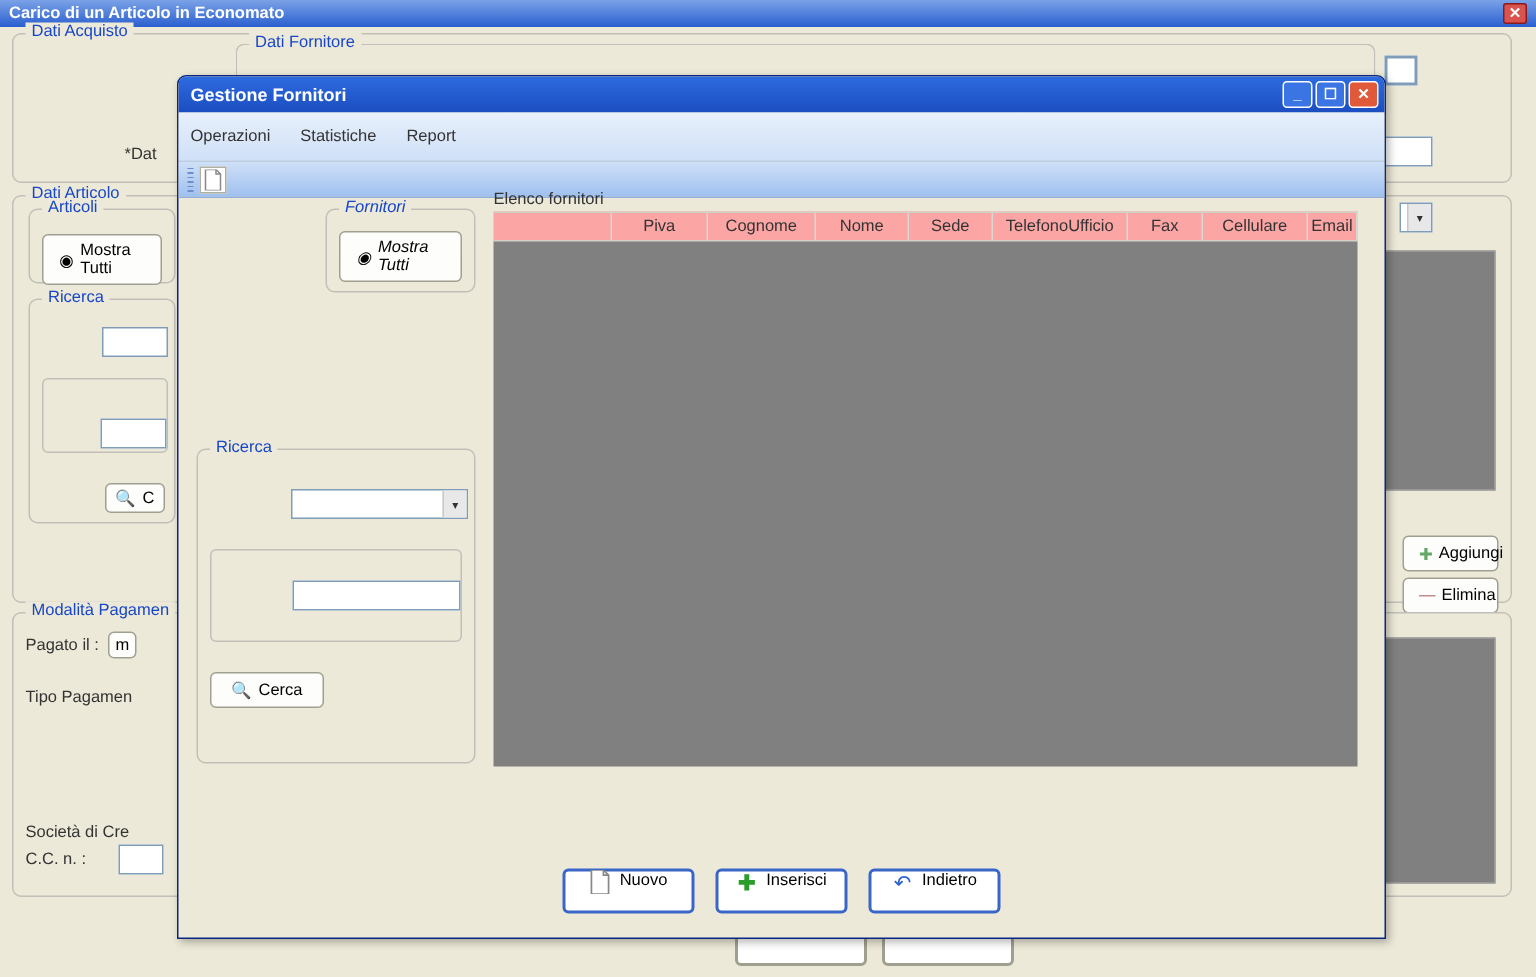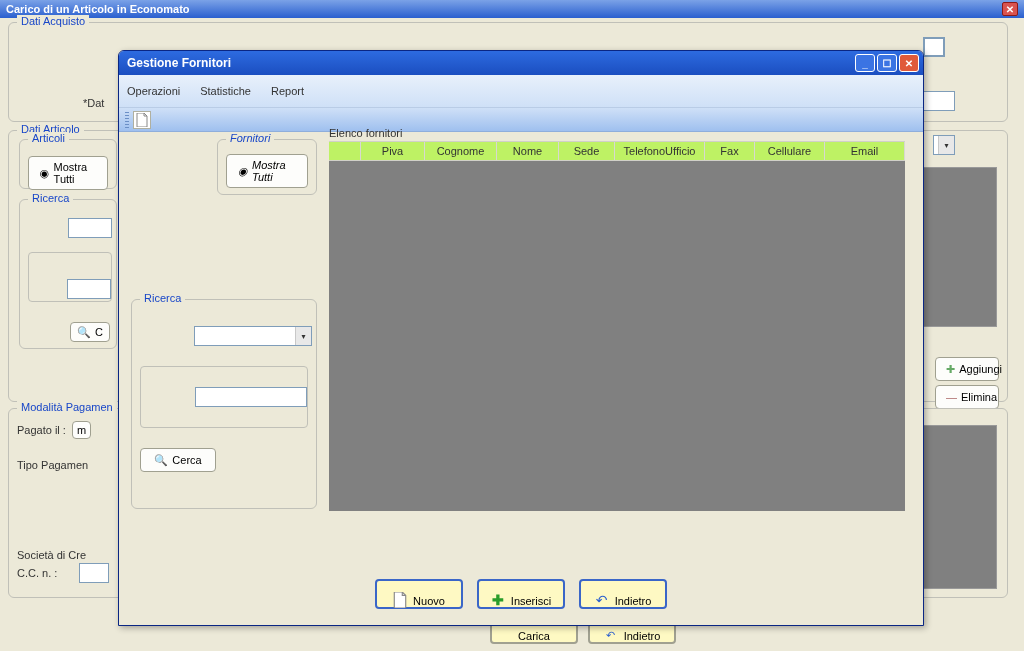--- a/index.html
+++ b/index.html
@@ -164,23 +164,24 @@
     width: 576px; height: 370px;
   }
   .table-title {
     position: absolute;
     left: 210px; top: 6px;
     color: #333;
   }
   .table-header {
     display: flex;
     height: 20px;
-    background: #bef264;
+    background: #fca5a5;
     border-top: 1px solid #d0d0c8;
     border-bottom: 1px solid #d0d0c8;
+    padding-left: 47px;
   }
   .table-header .cell {
     border-right: 1px solid #d8d8d0;
     display: flex; align-items: center; justify-content: center;
     color: #333;
     font-size: 11px;
     flex-shrink: 0;
   }
   .table-body {
     background: #808080;
@@ -188,22 +189,22 @@
   }
   .dialog-buttons {
     position: absolute;
     left: 0; right: 0; bottom: 16px;
     display: flex; justify-content: center; gap: 14px;
   }
   .big-btn {
     width: 88px; height: 30px;
     border: 2px solid #3a66c8;
     border-radius: 4px;
-    background: #fef9c3;
-    display: flex; align-items: flex-end; justify-content: center;
+    background: #ffffff;
+    display: flex; align-items: flex-start; justify-content: center;
     gap: 6px;
     cursor: pointer;
   }
   .radio {
     width: 11px; height: 11px; border-radius: 50%;
     border: 1px solid #999; background: #f0f0f0;
     display: inline-flex; align-items: center; justify-content: center;
     margin-right: 4px;
   }
   .radio .dot {
@@ -216,20 +217,23 @@
 
 <div class="outer-window">
   <div class="outer-titlebar">
     <span>Carico di un Articolo in Economato</span>
     <div class="close-btn">✕</div>
   </div>
   <div class="outer-body">
 
     <div class="groupbox" style="left:8px; top:4px; width:1000px; height:100px;">
       <div class="groupbox-title">Dati Acquisto</div>
+      <div class="groupbox" style="left:148px; top:6px; width:760px; height:28px; border-bottom:none; border-radius:6px 6px 0 0;">
+        <div class="groupbox-title">Dati Fornitore</div>
+      </div>
       <span class="plain-label" style="position:absolute; left:74px; top:74px;">*Dat</span>
 
       <div class="input" style="position:absolute; right:62px; top:14px; width:22px; border:2px solid #7f9db9;"></div>
       <div class="input" style="position:absolute; right:52px; top:68px; width:34px;"></div>
     </div>
 
     <div class="groupbox" style="left:8px; top:112px; width:1000px; height:272px;">
       <div class="groupbox-title">Dati Articolo</div>
 
       <div class="groupbox" style="left:10px; top:8px; width:98px; height:50px;">

